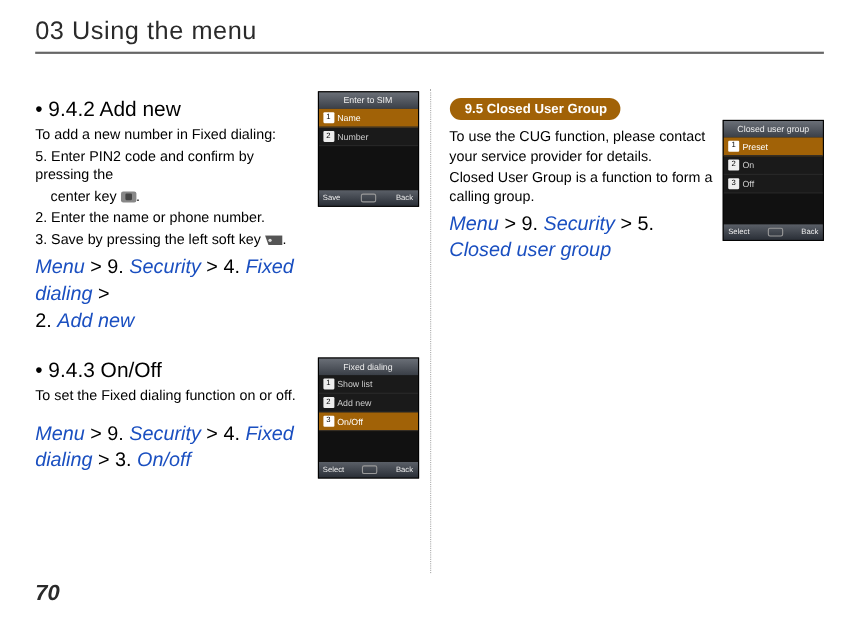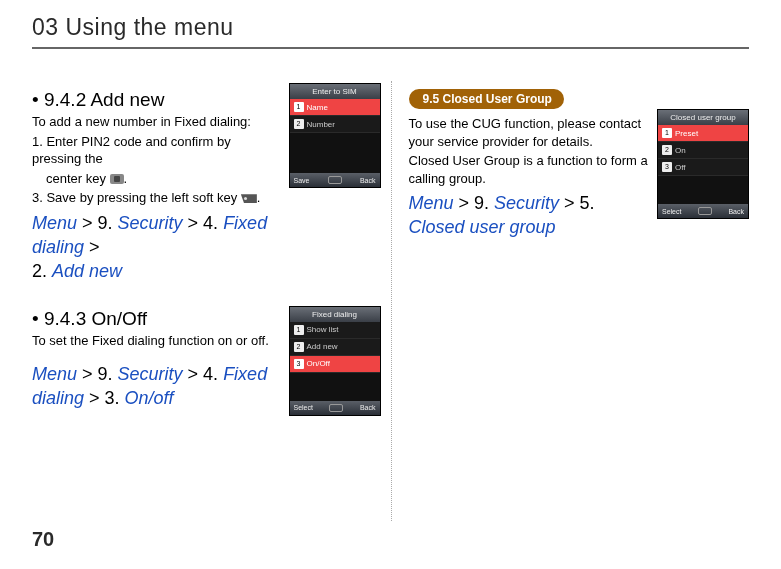--- a/index.html
+++ b/index.html
@@ -101,21 +101,21 @@
     font-size: 8px;
     color: #ccc;
     border-bottom: 1px solid #2a2a2a;
   }
   .phone .row .num {
     background:#eee; color:#000;
     width:10px; height:10px;
     font-size:7px; text-align:center; line-height:10px;
     border-radius:1px;
   }
-  .phone .row.selected { background:#ef4444; color:#fff; }
+  .phone .row.selected { background:#a16207; color:#fff; }
   .phone .row.selected .num { background:#fff; color:#000; }
   .phone .spacer { height: 40px; background:#111; }
   .phone .softbar {
     display:flex; justify-content:space-between; align-items:center;
     background: linear-gradient(#5a5f67,#2a2f37);
     color:#eee; font-size:7px; padding:3px 4px;
   }
   .phone .softbar .mid {
     width:14px; height:8px; border:1px solid #999; border-radius:2px;
   }
@@ -136,21 +136,21 @@
     clip-path: polygon(0 0, 100% 0, 100% 100%, 20% 100%);
     position:relative;
   }
   .key-softleft::after{
     content:""; position:absolute; left:3px; top:3px;
     width:3px; height:3px; background:#ddd; border-radius:50%;
   }
 
   .page-number {
     position:absolute; left:32px; bottom:18px;
-    font-size:20px; font-weight:bold; 
+    font-size:20px; font-weight:bold; font-style:italic;
     color:#2a2a2a;
   }
 
   .section-block { position: relative; margin-bottom: 24px; }
   .narrow { width: 250px; }
 </style>
 </head>
 <body>
 
 <h1 class="page-title">03 Using the menu</h1>
@@ -158,25 +158,26 @@
 
 <div class="columns">
   <div class="col-divider"></div>
 
   <div class="col left">
 
     <div class="section-block">
       <div class="narrow">
         <div class="sub-heading bullet">9.4.2  Add new</div>
         <div class="body-text">To add a new number in Fixed dialing:</div>
-        <div class="step">1. Enter PIN2 code and confirm by pressing the</div>
+        <div class="step">5. Enter PIN2 code and confirm by pressing the</div>
         <div class="step step-indent">
           <span>center key</span>
           <span class="key-center"></span><span>.</span>
         </div>
+        <div class="step">2. Enter the name or phone number.</div>
         <div class="step">
           <span>3. Save by pressing the left soft key</span>
           <span class="key-softleft"></span><span>.</span>
         </div>
         <div class="nav-path">
           <span>Menu</span><span class="sep"> &gt; 9. </span><span>Security</span><span class="sep"> &gt; 4. </span><span>Fixed dialing</span><span class="sep"> &gt;</span><br>
           <span class="sep">2. </span><span>Add new</span>
         </div>
       </div>
 

